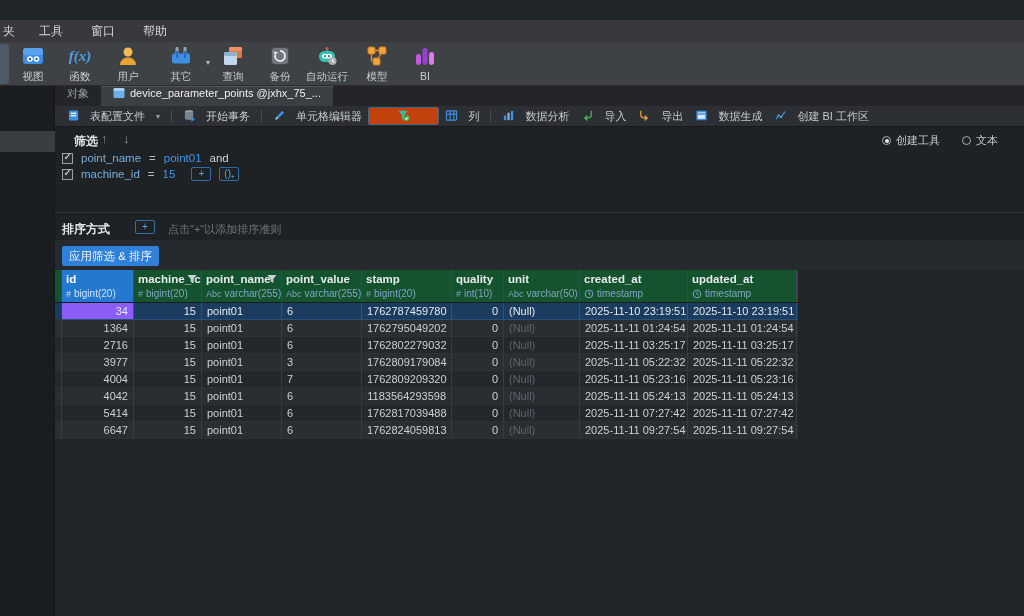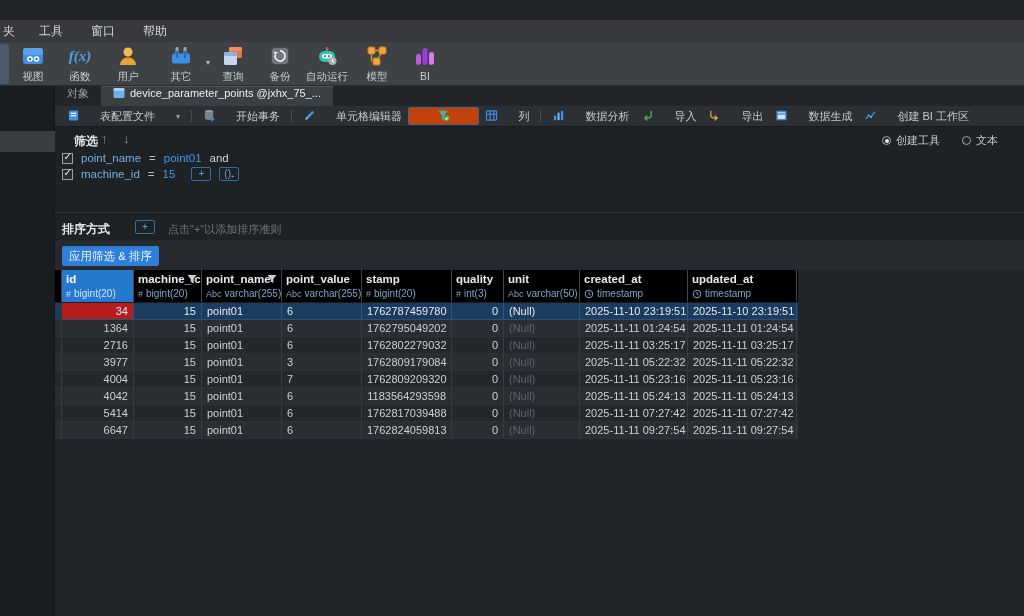--- a/index.html
+++ b/index.html
@@ -37,21 +37,21 @@
   
   .tabstrip { position:absolute; left:55px; top:86px; width:969px; height:20px;
     background:#232528; display:flex; align-items:stretch; }
   .tab { display:flex; padding:0 12px; font-size:11px; color:#9aa0a5; }
   .tab.active { background:#3b3f42; color:#eceef0; border-top:1px solid #53575a; }
   .tab .tabicon { margin-right:5px; display:flex; }
   
   .ttoolbar { position:absolute; left:55px; top:106px; width:969px; height:20px;
     background:#2c2f33; display:flex; align-items:center; font-size:11px; color:#c6cacd;
     padding-left:6px; }
-  .tt-btn { display:flex; align-items:center; gap:20px; padding:1px 6px; border-radius:2px;
+  .tt-btn { display:flex; align-items:center; gap:10px; padding:1px 6px; border-radius:2px;
     white-space:nowrap; height:18px; }
   .tt-btn.active { background:#c2410c; border:1px solid #4d637c;flex-direction:column; }
   .tt-sep { width:1px; height:12px; background:#474b4f; margin:0 5px; }
   .tt-caret { font-size:8px; color:#9aa0a5; margin-left:1px; }
   
   .filterpanel { position:absolute; left:55px; top:126px; width:969px; height:114px;
     background:#1f2225; border-top:1px solid #17191b; }
   .fp-title { position:absolute; left:7px; top:6px; font-size:12px; font-weight:bold; color:#e4e7ea;margin-left:12px; }
   .fp-arrow { position:absolute; top:4px; font-size:13px; color:#8d9399; cursor:default; }
   .fp-up { left:46px; } .fp-down { left:68px; }
@@ -79,40 +79,40 @@
   .sort-title { position:absolute; left:7px; top:8px; font-size:12px; font-weight:bold; color:#e4e7ea; }
   .sort-add { position:absolute; left:80px; top:7px; }
   .sort-hint { position:absolute; left:113px; top:9px; font-size:11px; color:#6f757c; }
   
   .applyband { position:absolute; left:55px; top:240px; width:969px; height:30px; background:#26292d; }
   .applybtn { position:absolute; left:7px; top:6px; width:97px; height:20px;
     background:#2f80d9; border:none; border-radius:2px; color:#f2f6fa; font-size:11.5px;
     font-family:"Liberation Sans",sans-serif; }
   
   .grid { position:absolute; left:55px; top:270px; width:743px; }
-  .ghead { display:flex; height:33px; background:#000000; border-bottom:1px solid #1a1c1e; }
+  .ghead { display:flex; height:33px; background:#14532d; border-bottom:1px solid #1a1c1e; }
   .gutter { width:7px; border-right:1px solid #43474c; flex:none; }
   .hcell { position:relative; flex:none; padding:3px 4px 0 4px; border-right:1px solid #43474c; }
   .hcell .hname { font-size:11.5px; font-weight:bold; color:#e7eaec; line-height:13px; }
   .hcell .htype { font-size:10px; color:#7fa5c6; line-height:12px; margin-top:2px;
     display:flex; align-items:center; gap:3px; }
   .hcell.sel { background:#2478cf; }
   .hcell.sel .hname { color:#ffffff; }
   .hcell.sel .htype { color:#cfe4f8; }
   .hfunnel { position:absolute; right:4px; top:4px; }
   .htypeicon { font-size:9px; }
   .grow { display:flex; height:17px; }
   .grow.even { background:#24272b; } .grow.odd { background:#2a2d31; }
   .grow.selrow { background:#1b3c5e; }
   .grow .ggut { width:7px; flex:none; border-right:1px solid #383c41; border-bottom:1px solid #2e3236; }
   .gcell { flex:none; padding:0 5px; font-size:11px; color:#ccd0d4; line-height:16px;
     border-right:1px solid #383c41; border-bottom:1px solid #2e3236;
     overflow:hidden; white-space:nowrap; }
   .grow.selrow .gcell { color:#e2e8ee; border-bottom-color:#27507a; border-right-color:#2d567e; }
-  .gcell.selcell { background:#b91c1c; color:#ffffff; }
+  .gcell.selcell { background:#8b5cf6; color:#ffffff; }
   .gcell.nullv { color:#5e646b; }
   .gcell.r { text-align:right; }
 </style>
 </head>
 <body>
 
 <div class="app">
 
 
   <div class="menubar">
@@ -423,21 +423,21 @@
           <div class="hname">stamp</div>
           <div class="htype">
             <span class="htypeicon">#</span>
             <span>bigint(20)</span>
           </div>
         </div>
         <div class="hcell" style="width:52px">
           <div class="hname">quality</div>
           <div class="htype">
             <span class="htypeicon">#</span>
-            <span>int(3)</span>
+            <span>int(10)</span>
           </div>
         </div>
         <div class="hcell" style="width:76px">
           <div class="hname">unit</div>
           <div class="htype">
             <span class="htypeicon">Abc</span>
             <span>varchar(50)</span>
           </div>
         </div>
         <div class="hcell" style="width:108px">

